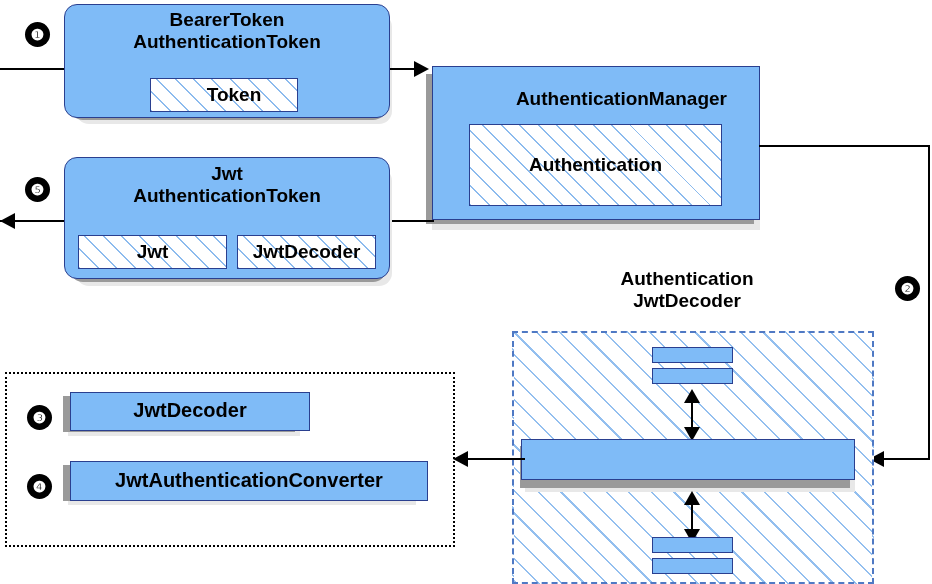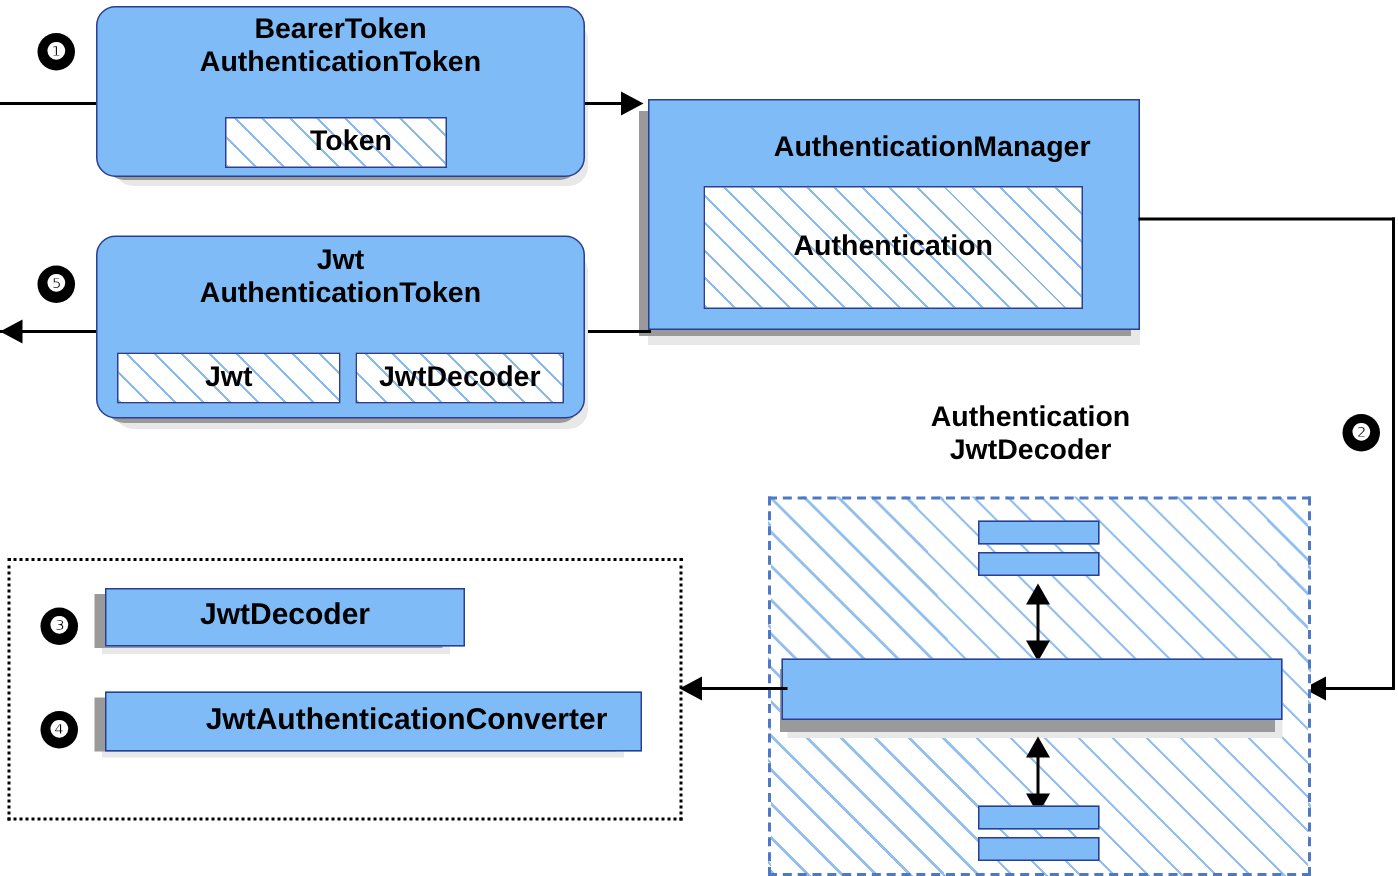--- a/index.html
+++ b/index.html
@@ -149,15 +149,15 @@
   <div class="step" style="left:28px;top:406px;">❸</div>
   <div class="shadow-lite node" style="left:68px;top:400px;width:232px;height:36px;"></div>
   <div class="shadow-dark node" style="left:63px;top:396px;width:232px;height:36px;"></div>
   <div class="blue-box node" style="left:70px;top:392px;width:240px;height:39px;"></div>
   <div class="lbl" style="left:70px;top:399px;width:240px;font-size:20px;">JwtDecoder</div>
 
   <div class="step" style="left:28px;top:475px;">❹</div>
   <div class="shadow-lite node" style="left:68px;top:469px;width:348px;height:36px;"></div>
   <div class="shadow-dark node" style="left:63px;top:465px;width:348px;height:36px;"></div>
   <div class="blue-box node" style="left:70px;top:461px;width:358px;height:40px;"></div>
-  <div class="lbl" style="left:70px;top:469px;width:358px;font-size:20px;padding-left:22px;">JwtAuthenticationConverter</div>
+  <div class="lbl" style="left:70px;top:469px;width:358px;font-size:20px;">JwtAuthenticationConverter</div>
 
 </div>
 
 </body></html>

